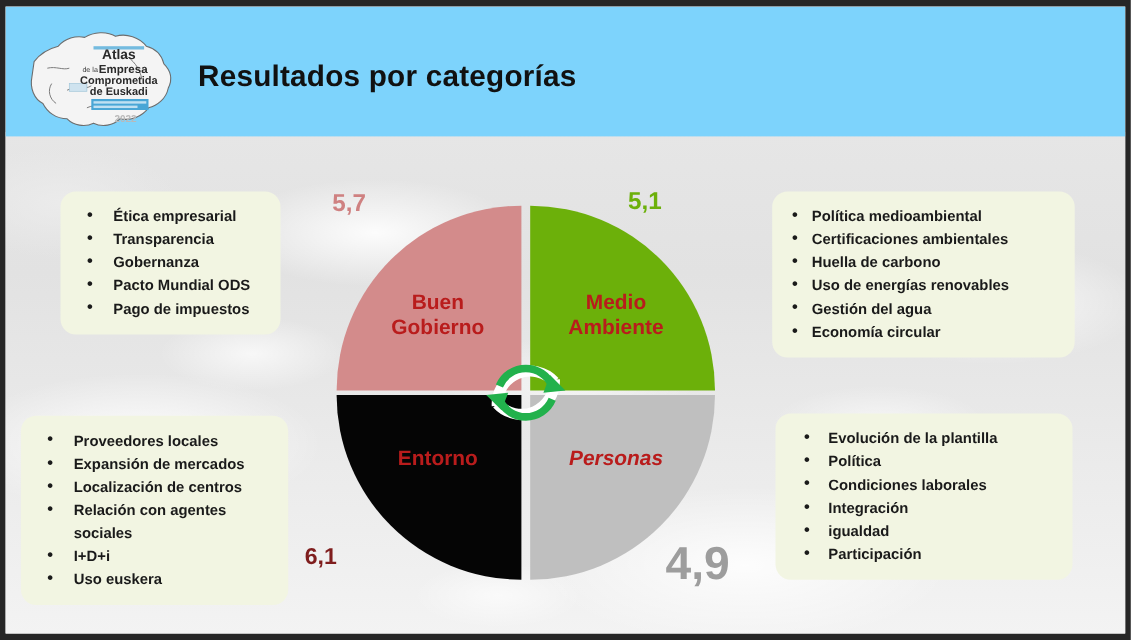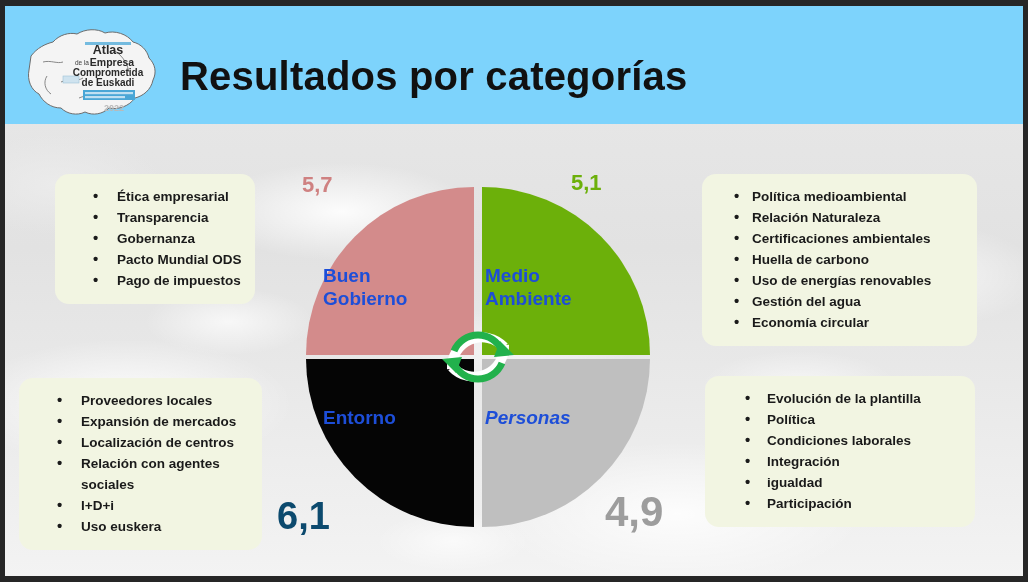--- a/index.html
+++ b/index.html
@@ -40,21 +40,21 @@
     top: 14px;
     width: 158px;
     height: 104px;
   }
   .logo svg { display:block; width:158px; height:104px; }
 
   .page-title {
     position: absolute;
     left: 175px;
     top: 48px;
-    font-size: 40px;
+    font-size: 27px;
     font-weight: bold;
     color: #111111;
     letter-spacing: 0.2px;
     white-space: nowrap;
   }
 
   
   .bg-photo {
     position: absolute;
     left: 0; top: 114px;
@@ -78,21 +78,21 @@
       radial-gradient(ellipse 140px 50px at 78% 58%, rgba(255,255,255,0.6) 0%, rgba(255,255,255,0) 70%),
       radial-gradient(ellipse 110px 42px at 44% 92%, rgba(255,255,255,0.65) 0%, rgba(255,255,255,0) 70%);
   }
 
   
   .infobox {
     position: absolute;
     background: #f2f5e2;
     border-radius: 14px;
     z-index: 6;
-    padding: 12px 14px 13px 28px;
+    padding: 12px 14px 13px 14px;
   }
   .infobox ul { list-style: none; }
   .infobox li {
     font-size: 13.5px;
     font-weight: bold;
     color: #1a1a1a;
     line-height: 21px;
     padding-left: 22px;
     position: relative;
     white-space: nowrap;
@@ -128,42 +128,43 @@
     left: 297px;
     top: 173px;
     width: 352px;
     height: 352px;
     z-index: 4;
   }
   .chart svg { display: block; }
 
   .quad-label {
     position: absolute;
-    color: #1d4ed8;
+    color: #b91c1c;
     font-weight: bold;
     font-size: 19px;
     line-height: 23px;
+    text-align: center;
     z-index: 5;
     white-space: pre-line;
   }
   #lbl-gobierno { left: 318px; top: 258px; width: 150px; }
   #lbl-ambiente { left: 480px; top: 258px; width: 150px; }
   #lbl-entorno  { left: 318px; top: 400px; width: 150px; }
   #lbl-personas { left: 480px; top: 400px; width: 150px; font-style: italic; }
 
   .score {
     position: absolute;
     font-size: 22px;
     font-weight: bold;
     z-index: 6;
     white-space: nowrap;
   }
   #score-gobierno { left: 297px; top: 166px; color: #cf8181; }
   #score-ambiente { left: 566px; top: 164px; color: #6cb00a; }
-  #score-entorno  { left: 272px; top: 489px; color: #0c4a6e; font-size: 38px; }
+  #score-entorno  { left: 272px; top: 489px; color: #7f1d1d; font-size: 21px; }
   #score-personas { left: 600px; top: 482px; color: #9d9d9d; font-size: 42px; }
 </style>
 </head>
 <body>
 
 <div class="slide">
 
   <div class="header">
 
     <div class="logo">
@@ -246,21 +247,20 @@
       <li>Transparencia</li>
       <li>Gobernanza</li>
       <li>Pacto Mundial ODS</li>
       <li>Pago de impuestos</li>
     </ul>
   </div>
 
   <div class="infobox" id="box-ambiente">
     <ul>
       <li>Política medioambiental</li>
-      <li> Relación Naturaleza</li>
       <li>Certificaciones ambientales</li>
       <li>Huella de carbono</li>
       <li> Uso de energías renovables</li>
       <li> Gestión del agua</li>
       <li> Economía circular</li>
     </ul>
   </div>
 
   <div class="infobox" id="box-entorno">
     <ul>

